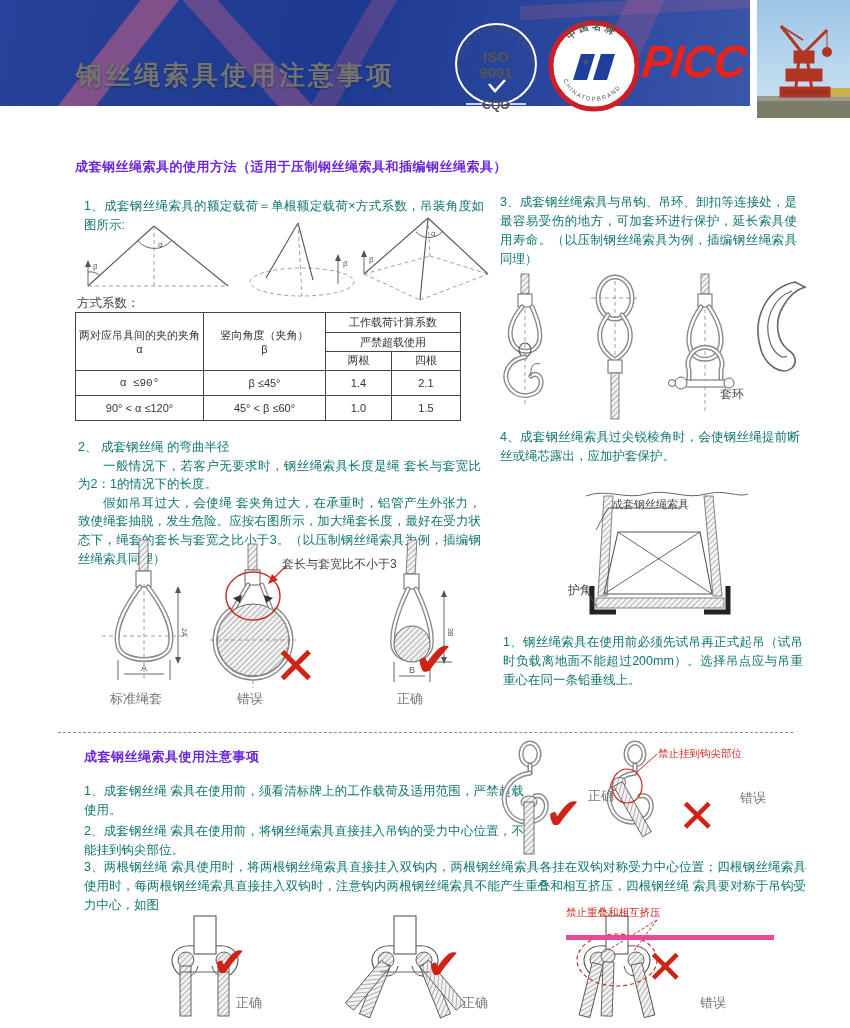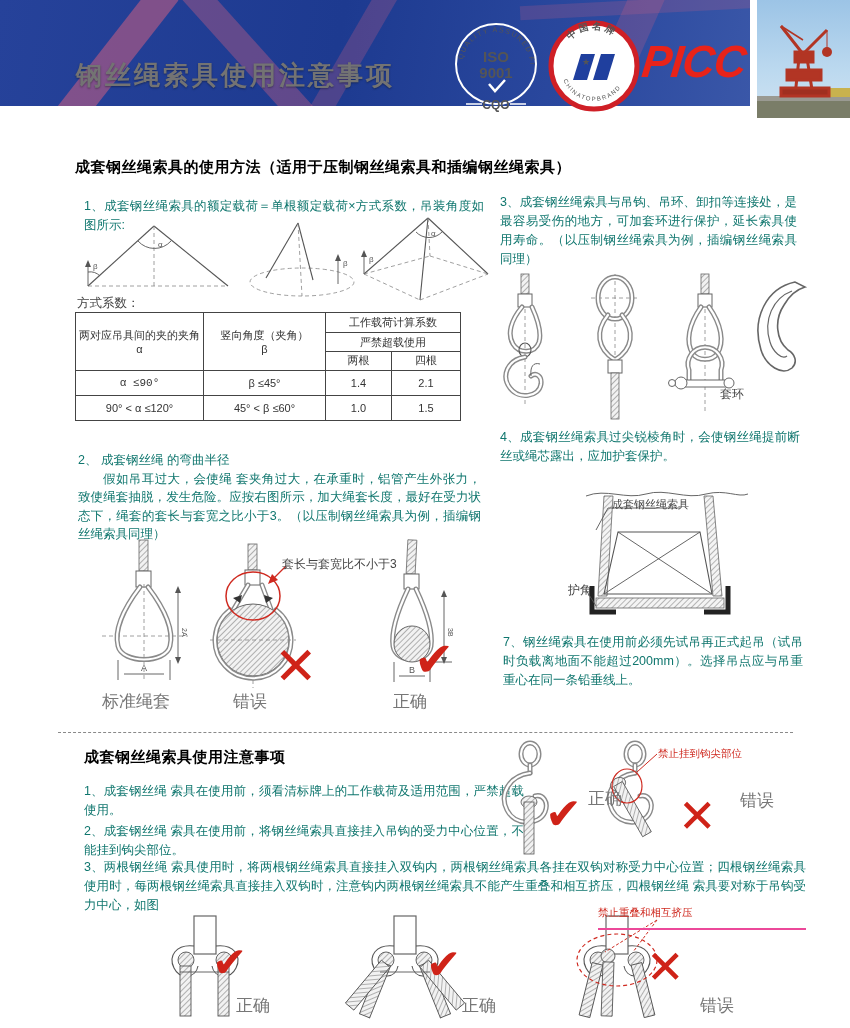--- a/index.html
+++ b/index.html
@@ -9,24 +9,24 @@
 
   
   .header-blue { position:absolute; left:0; top:0; width:750px; height:106px;
     background:linear-gradient(100deg,#26429a 0%,#1d3a90 45%,#2c4aa0 80%,#3a57a8 100%); overflow:hidden; }
   .stripe { position:absolute; background:rgba(205,95,130,.55); }
   .header-title { position:absolute; left:76px; top:58px; color:#737373; font-size:26px; font-weight:bold; letter-spacing:3px; text-shadow:0 1px 2px rgba(0,0,0,.35); }
   .picc { position:absolute; left:642px; top:36px; color:#e8231a; font-size:45px; font-weight:900; font-style:italic; letter-spacing:-1px; transform:skewX(-6deg); }
   .photo { position:absolute; left:757px; top:0; width:93px; height:118px; background:linear-gradient(180deg,#9cc4e6 0%,#bcd9ef 60%,#cfe3f2 100%); }
 
   
-  .sec-title { position:absolute; color:#000000; font-size:15px; font-weight:bold; letter-spacing:.5px; }
+  .sec-title { position:absolute; color:#6d28d9; font-size:13px; font-weight:bold; letter-spacing:.5px; }
   .txt { position:absolute; font-size:12.5px; line-height:19px; color:#0f766e; text-align:justify; }
   .txt p.ind { text-indent:2em; }
-  .small-label { position:absolute; font-size:17px; color:#777; }
+  .small-label { position:absolute; font-size:13px; color:#777; }
   .dark-label { position:absolute; font-size:12px; color:#444; }
   .red-label { position:absolute; font-size:10.5px; color:#cf2a20; }
   .mark { position:absolute; color:#cf2318; font-weight:bold; line-height:1; }
 
   
   table.factor { position:absolute; left:75px; top:312px; border-collapse:collapse; font-size:11px; color:#333; }
   table.factor td { border:1px solid #444; text-align:center; vertical-align:middle; padding:1px 3px; }
   .divider { position:absolute; left:58px; top:732px; width:735px; border-top:1.5px dashed #8a8a8a; }
 
   svg { position:absolute; overflow:visible; }
@@ -178,22 +178,23 @@
     </tr>
     <tr>
       <td style="height:25px;">90° &lt; α ≤120°</td>
       <td>45° &lt; β ≤60°</td>
       <td>1.0</td>
       <td>1.5</td>
     </tr>
   </tbody>
     </table>
 
-  <div class="txt" style="left:78px;top:451px;width:403px;line-height:18.6px;">
+  <div class="txt" style="left:78px;top:438px;width:403px;line-height:18.6px;">
     <p>2、 成套钢丝绳 的弯曲半径</p>
+    <p class="ind">一般情况下，若客户无要求时，钢丝绳索具长度是绳 套长与套宽比为2：1的情况下的长度。</p>
     <p class="ind">假如吊耳过大，会使绳 套夹角过大，在承重时，铝管产生外张力，致使绳套抽脱，发生危险。应按右图所示，加大绳套长度，最好在受力状态下，绳套的套长与套宽之比小于3。（以压制钢丝绳索具为例，插编钢丝绳索具同理）</p>
   </div>
 
   <svg style="left:72px;top:540px;" width="410" height="148" viewBox="0 0 410 148">
     <defs>
       <pattern id="pA" width="4" height="4" patternUnits="userSpaceOnUse" patternTransform="rotate(45)">
         <rect width="4" height="4" fill="#f2f2f2"></rect>
           <line x1="0" y1="0" x2="0" y2="4" stroke="#8a8a8a" stroke-width="1.3"></line>
       </pattern>
     </defs>
@@ -331,21 +332,21 @@
     <rect x="44" y="112" width="128" height="10" fill="url(#pC)" stroke="#666" stroke-width=".8"></rect>
     <path d="M40,100 L40,126 L64,126" stroke="#222" stroke-width="5" fill="none"></path>
     <path d="M176,100 L176,126 L152,126" stroke="#222" stroke-width="5" fill="none"></path>
     <line x1="56" y1="22" x2="44" y2="44" class="thin"></line>
     <line x1="56" y1="22" x2="128" y2="22" class="thin"></line>
     <line x1="34" y1="104" x2="44" y2="120" class="thin"></line>
   </svg>
   <div class="dark-label" style="left:612px;top:497px;font-size:11px;">成套钢丝绳索具</div>
   <div class="dark-label" style="left:568px;top:582px;">护角</div>
 
-  <div class="txt" style="left:503px;top:633px;width:300px;">7、钢丝绳索具在使用前必须先试吊再正式起吊（试吊时负载离地面不能超过200mm）。选择吊点应与吊重重心在同一条铅垂线上。</div>
+  <div class="txt" style="left:503px;top:633px;width:300px;">1、钢丝绳索具在使用前必须先试吊再正式起吊（试吊时负载离地面不能超过200mm）。选择吊点应与吊重重心在同一条铅垂线上。</div>
 
   <div class="divider"></div>
 
   <div class="sec-title" style="left:84px;top:748px;">成套钢丝绳索具使用注意事项</div>
   <div class="txt" style="left:84px;top:782px;width:440px;">1、成套钢丝绳 索具在使用前，须看清标牌上的工作载荷及适用范围，严禁超载使用。</div>
   <div class="txt" style="left:84px;top:822px;width:440px;">2、成套钢丝绳 索具在使用前，将钢丝绳索具直接挂入吊钩的受力中心位置，不能挂到钩尖部位。</div>
 
   <svg style="left:487px;top:738px;" width="330" height="128" viewBox="0 0 330 128">
     <defs>
       <pattern id="pD" width="4" height="4" patternUnits="userSpaceOnUse" patternTransform="rotate(45)">
@@ -440,17 +441,17 @@
     <path d="M83,32 C101,30 109,42 103,54 C97,66 81,64 79,52" class="ln"></path>
     <circle cx="53" cy="46" r="8" fill="url(#pG)" stroke="#555" stroke-width=".9"></circle>
     <circle cx="63" cy="42" r="7" fill="url(#pG)" stroke="#555" stroke-width=".9"></circle>
     <circle cx="91" cy="46" r="8" fill="url(#pG)" stroke="#555" stroke-width=".9"></circle>
     <rect x="47" y="50" width="11" height="54" fill="url(#pG)" stroke="#555" stroke-width=".9" transform="rotate(14 53,50)"></rect>
     <rect x="58" y="48" width="11" height="54" fill="url(#pG)" stroke="#555" stroke-width=".9" transform="rotate(2 63,48)"></rect>
     <rect x="86" y="50" width="11" height="54" fill="url(#pG)" stroke="#555" stroke-width=".9" transform="rotate(-14 91,50)"></rect>
     <ellipse cx="72" cy="46" rx="40" ry="26" class="redln" stroke-dasharray="4 3" stroke-width="1.2"></ellipse>
     <path d="M112,6 L60,38 M112,6 L88,38" class="redln" stroke-dasharray="3 2" stroke-width="1"></path>
   </svg>
-  <div class="red-label" style="left:598px;top:906px;width:208px;border-bottom:2px solid #ec4899;padding-bottom:8px;">禁止重叠和相互挤压</div>
+  <div class="red-label" style="left:566px;top:906px;width:208px;border-bottom:5px solid #ec4899;padding-bottom:15px;">禁止重叠和相互挤压</div>
   <div class="mark" style="left:646px;top:944px;font-size:46px;">✕</div>
   <div class="small-label" style="left:700px;top:994px;">错误</div>
 
 </div>
 
 </body></html>

